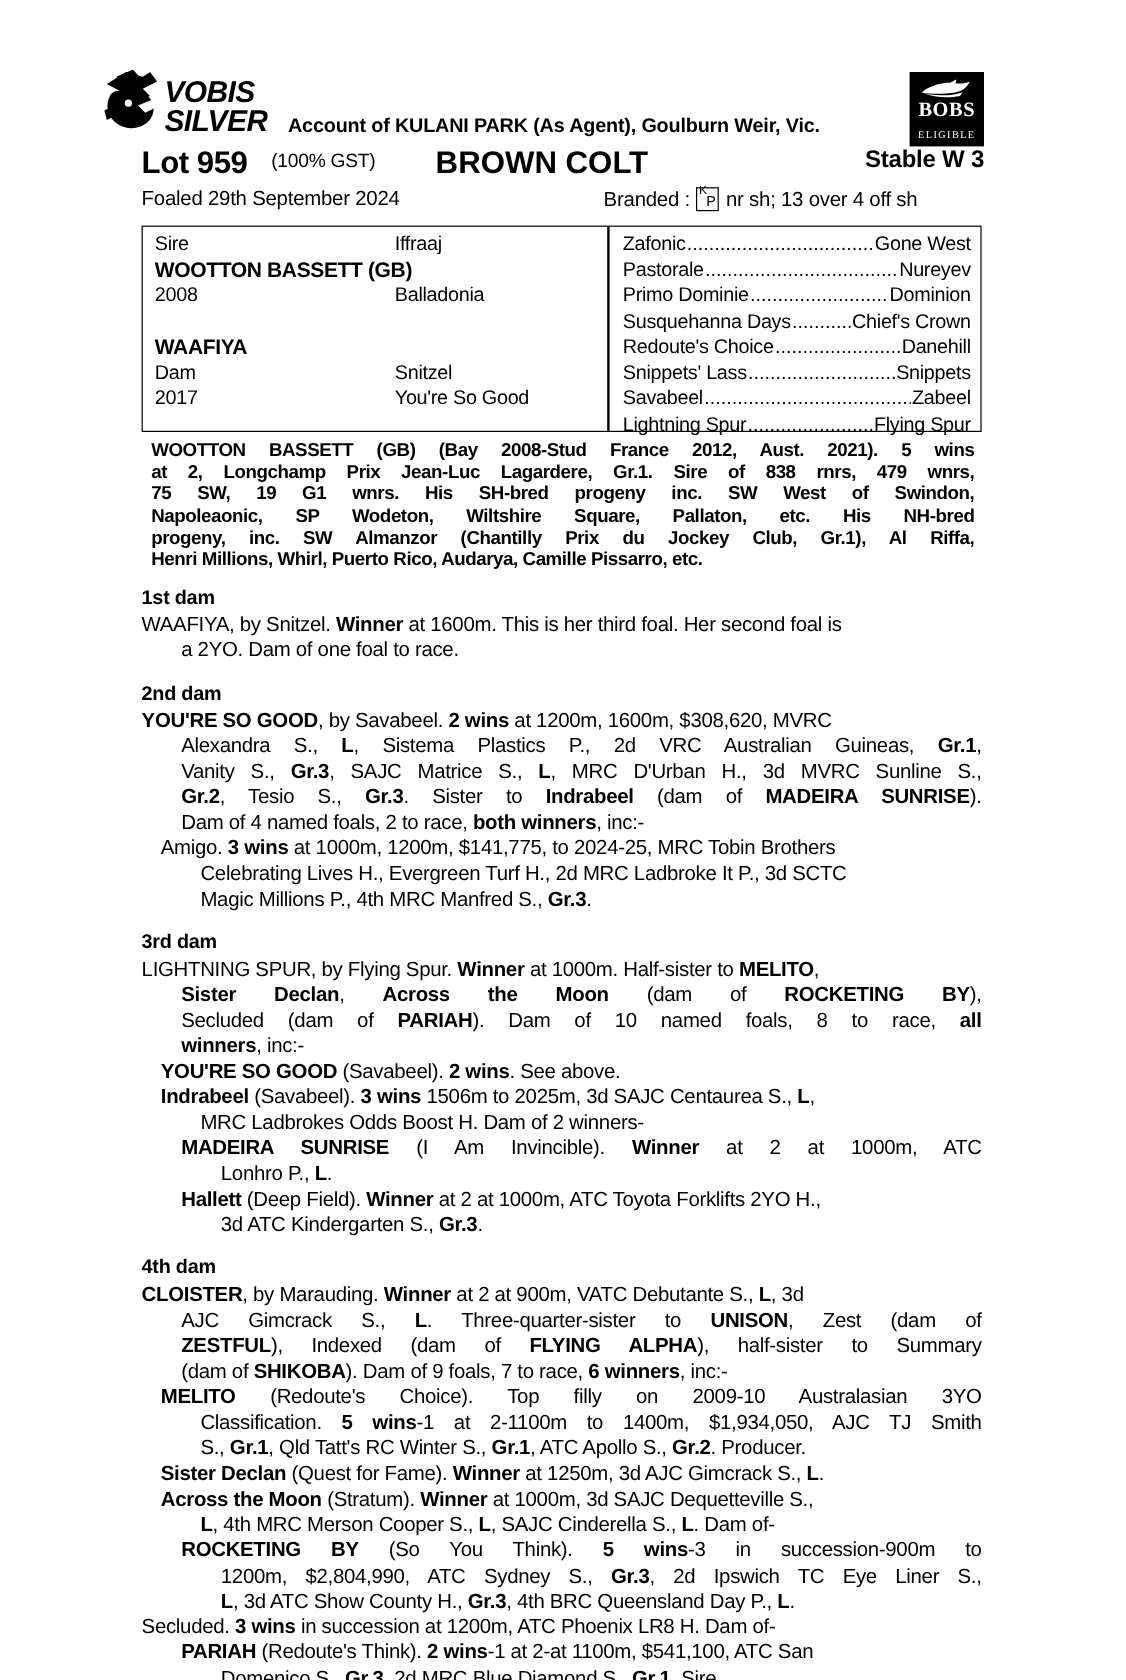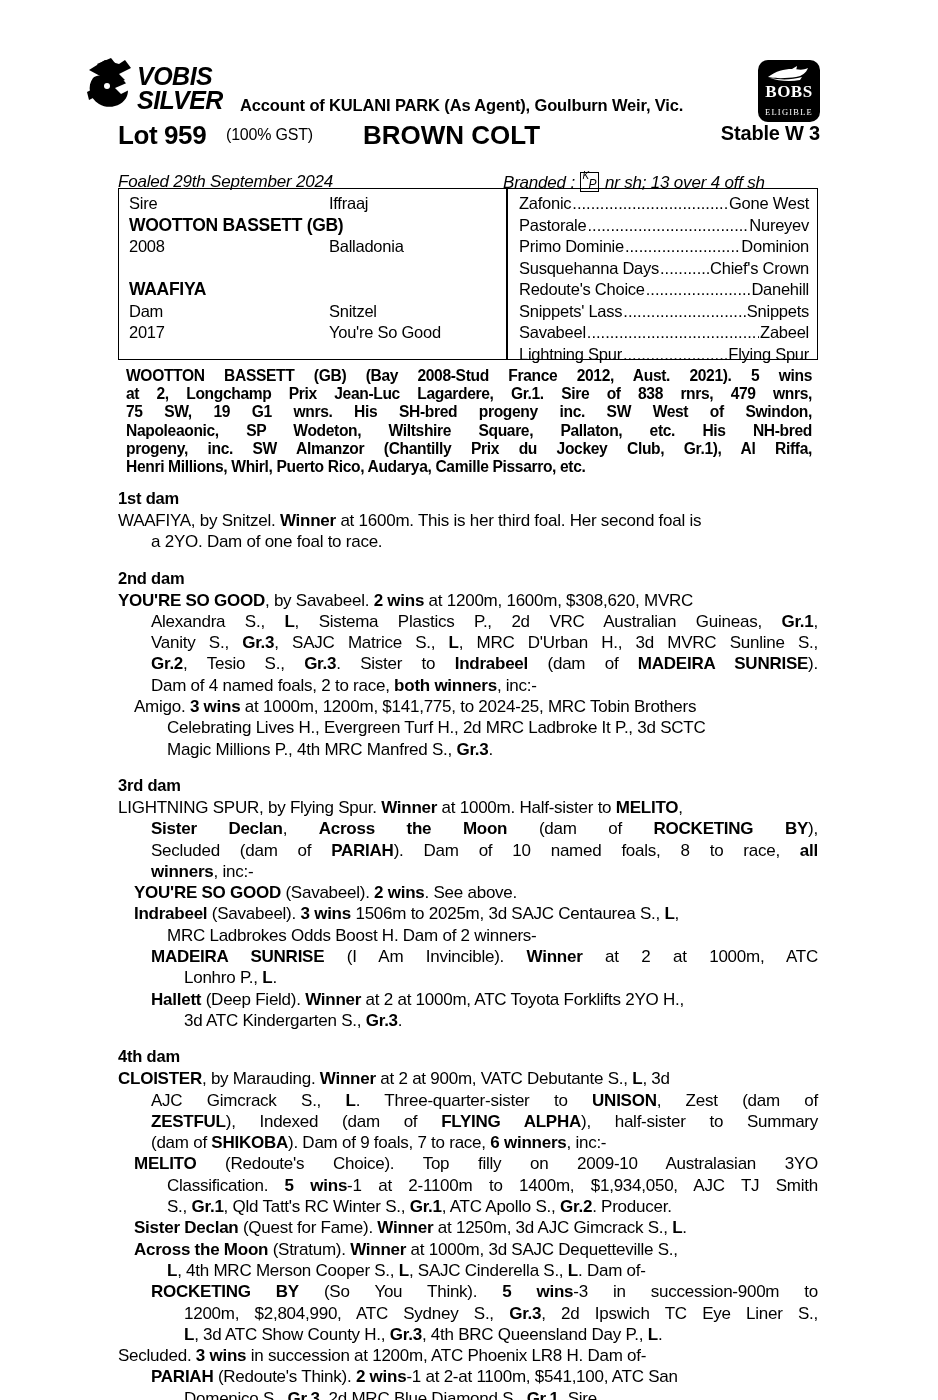--- a/index.html
+++ b/index.html
@@ -40,21 +40,20 @@
     position: absolute;
     left: 640px;
     top: 60px;
     width: 62px;
     height: 62px;
     background: #000;
     color: #fff;
     text-align: center;
     box-sizing: border-box;
     padding-top: 6px;
-    border-radius: 10px;
   }
   .bobs-logo .bobs-horse { display:block; margin: 0 auto 1px auto; }
   .bobs-logo .bobs-word {
     font-family: "Liberation Serif", serif;
     font-weight: bold;
     font-size: 17px;
     letter-spacing: 0.5px;
     line-height: 17px;
   }
   .bobs-logo .bobs-sub {
@@ -111,26 +110,25 @@
     top: 2px;
     font-size: 20px;
     font-weight: bold;
     letter-spacing: -0.2px;
   }
 
   
   .foaled-row {
     position: absolute;
     left: 0;
-    top: 172px;
+    top: 156px;
     width: 702px;
     height: 24px;
     font-size: 17px;
     letter-spacing: -0.2px;
-    font-style: italic;
   }
   .foaled-text { position: absolute; left: 0; top: 0; }
   .branded-text { position: absolute; left: 385px; top: 0; white-space: nowrap; }
   .brand-box {
     display: inline-block;
     position: relative;
     width: 17px;
     height: 18px;
     border: 1px solid #000;
     vertical-align: -4px;

